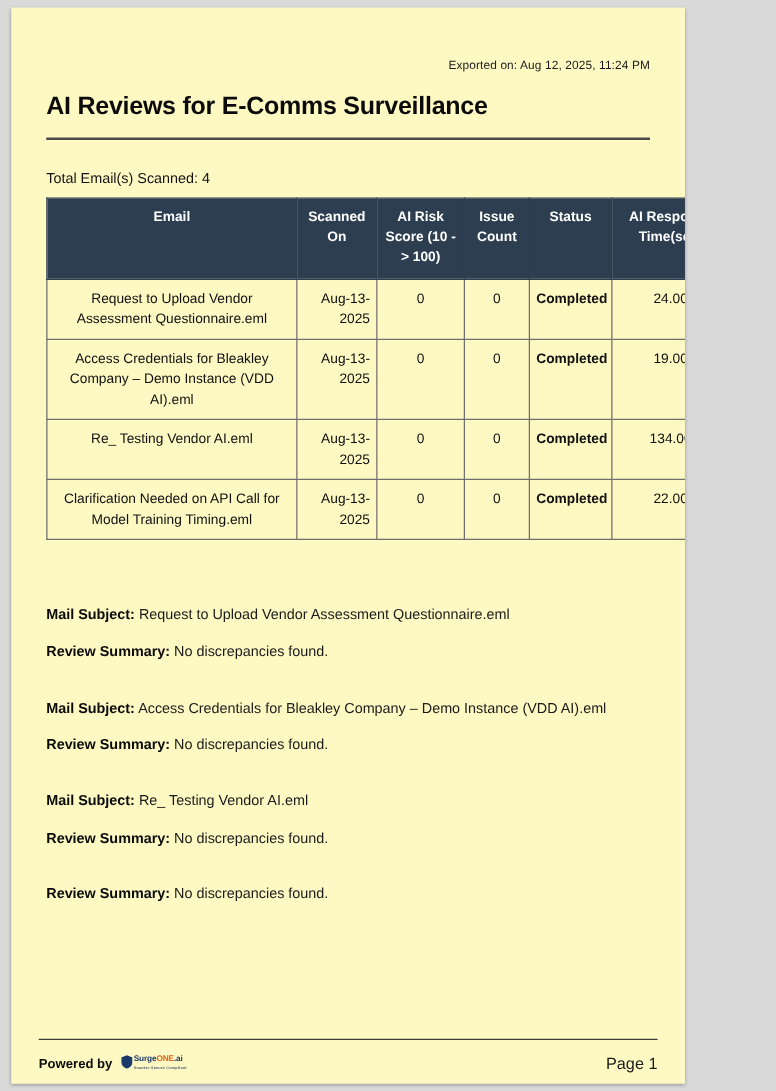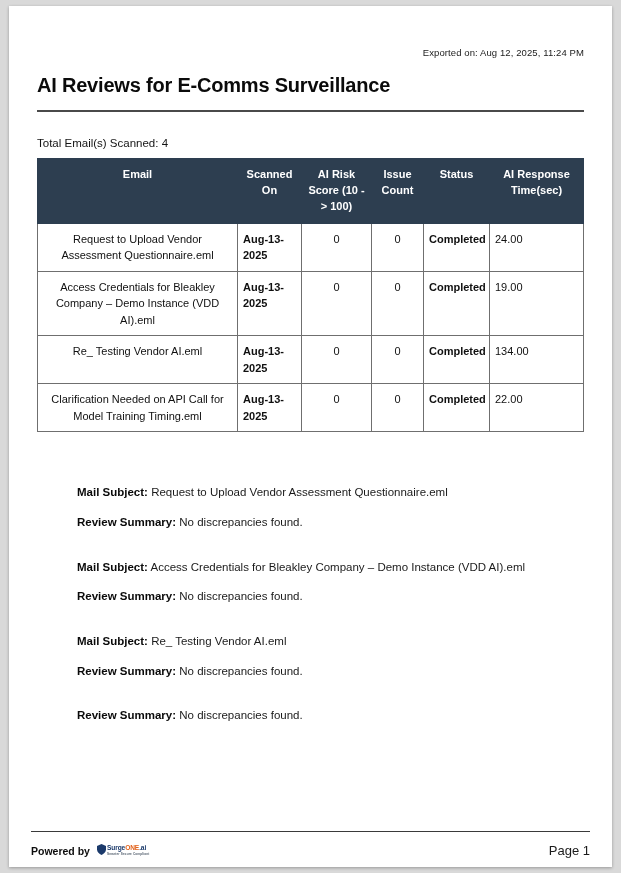--- a/index.html
+++ b/index.html
@@ -11,23 +11,23 @@
     width: 621px;
     height: 873px;
     background: #d9d9d9;
     font-family: "Liberation Sans", sans-serif;
     overflow: hidden;
   }
   #page-sheet {
     position: absolute;
     left: 9px;
     top: 6px;
-    width: 603px;
+    width: 539px;
     height: 861px;
-    background: #ffffff;
+    background: #fef9c3;
     box-shadow: 0 1px 3px rgba(0,0,0,0.30);
     box-sizing: border-box;
     overflow: hidden;
   }
   .doc-body {
     position: absolute;
     left: 0;
     top: 0;
     right: 0;
     bottom: 0;
@@ -83,46 +83,45 @@
   }
   table.report td {
     border: 1px solid #6f6f6f;
     padding: 7px 5px;
     vertical-align: top;
     color: #101010;
     line-height: 1.5;
     font-size: 11px;
   }
   td.c-email   { text-align: center; }
-  td.c-date    { text-align: left; font-weight: bold; }
+  td.c-date    { text-align: right; }
   td.c-score   { text-align: center; }
   td.c-issues  { text-align: center; }
   td.c-status  { text-align: right; font-weight: bold; }
-  td.c-resp    { }
+  td.c-resp    { text-align: center; }
 
   col.w-email  { width: 200px; }
   col.w-date   { width: 64px; }
   col.w-score  { width: 70px; }
   col.w-issues { width: 52px; }
   col.w-status { width: 66px; }
   col.w-resp   { width: 94px; }
 
   
   .details {
     margin-top: 52px;
   }
   .detail-block {
     margin-bottom: 28px;
   }
   .detail-line {
     font-size: 11.5px;
     color: #141414;
     line-height: 1.45;
     margin-bottom: 13px;
-    margin-left: 40px;
   }
   .detail-line:last-child { margin-bottom: 0; }
   .detail-label {
     font-weight: bold;
     color: #0a0a0a;
   }
   .detail-value {
     font-weight: normal;
     color: #1a1a1a;
   }

